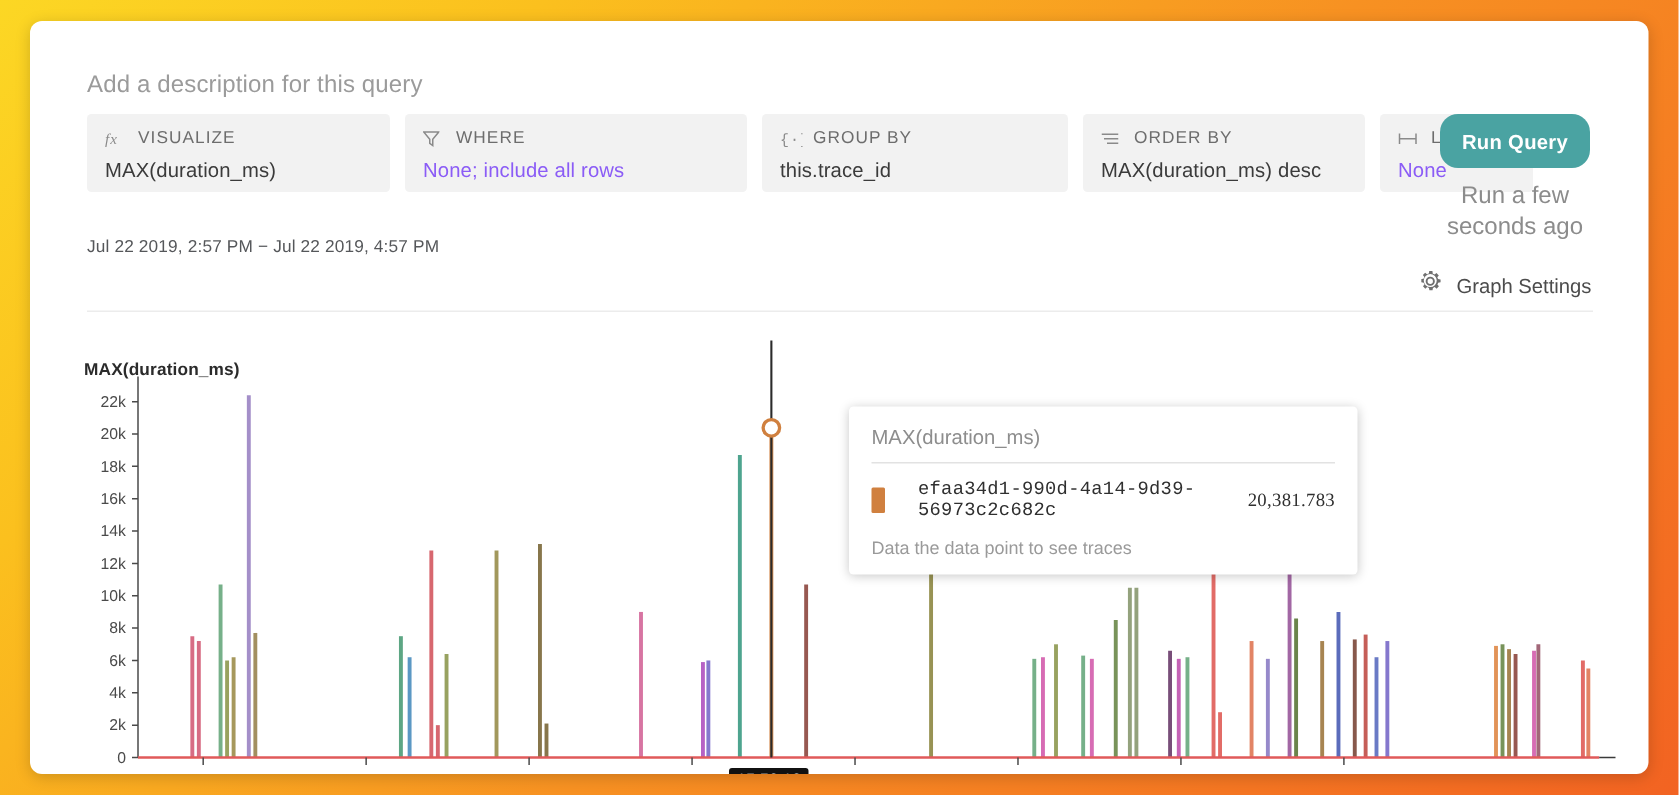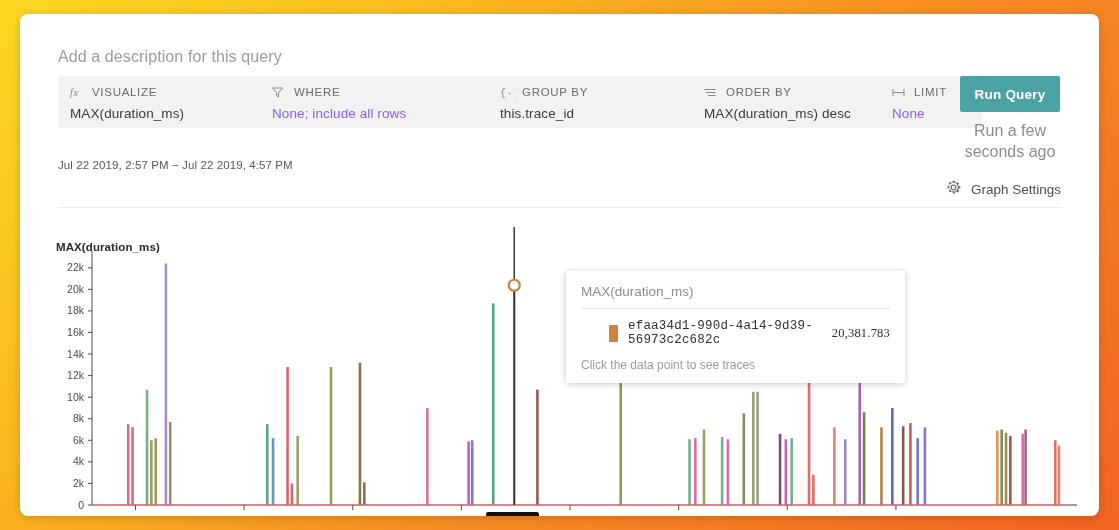--- a/index.html
+++ b/index.html
@@ -22,21 +22,21 @@
     overflow: hidden;
   }
 
   
   .desc {
     position: absolute; left: 38px; top: 34px;
     font-size: 16px; color: #9b9b9b; letter-spacing: .1px;
   }
 
   
-  .qrow { position: absolute; left: 38px; top: 62px; display: flex; }
+  .qrow { position: absolute; left: 38px; top: 62px; display: flex; gap: 10px; }
   .qbox {
     background: #f2f2f2; border-radius: 3px;
     padding: 10px 12px 11px 12px; height: 52px;
   }
   .qbox .lbl {
     display: flex; align-items: center; gap: 7px;
     font-size: 11.5px; color: #6d6d6d; letter-spacing: .7px; font-weight: 400;
   }
   .qbox .val {
     margin-top: 8px; font-size: 13.5px; color: #3b3b3b; letter-spacing: .1px;
@@ -48,21 +48,21 @@
 
   .w-vis { width: 202px; }
   .w-whr { width: 228px; }
   .w-grp { width: 204px; }
   .w-ord { width: 188px; }
   .w-lim { width: 102px; }
 
   
   .runwrap { position: absolute; right: 39px; top: 62px; width: 100px; text-align: center; }
   .runbtn {
-    width: 100px; height: 36px; border: 0; border-radius: 2px;
+    width: 100px; height: 36px; border: 0; border-radius: 12px;
     background: #4aa3a2; color: #fff; font-size: 13.5px; font-weight: bold;
     font-family: "Liberation Sans", sans-serif; cursor: pointer; letter-spacing: .2px;
   }
   .runmeta { margin-top: 8px; font-size: 16px; color: #8c8c8c; line-height: 1.32; }
 
   
   .trange {
     position: absolute; left: 38px; top: 145px;
     font-size: 11.5px; color: #55575a; font-weight: normal; letter-spacing: .1px;
   }
@@ -98,21 +98,21 @@
   }
 
   
   .tooltip {
     position: absolute; left: 546px; top: 257px; width: 339px;
     background: #fff; border-radius: 3px;
     box-shadow: 0 1px 7px rgba(0,0,0,.22);
     padding: 13px 15px 11px 15px;
   }
   .tt-title { font-size: 13.5px; color: #8d8d8d; padding-bottom: 9px; border-bottom: 1px solid #e2e2e2; }
-  .tt-row { display: flex; align-items: center; gap: 10px; margin-top: 10px; margin-left: 28px; }
+  .tt-row { display: flex; align-items: center; gap: 22px; margin-top: 10px; }
   .tt-swatch { width: 9px; height: 17px; background: #d0803f; flex: none; border-radius: 1px; }
   .tt-key {
     font-family: "Liberation Mono", monospace; font-size: 12.5px; color: #2f2f2f;
     letter-spacing: .2px;
   }
   .tt-val {
     margin-left: auto; font-family: Liberation Serif, serif;
     font-size: 12.5px; color: #2f2f2f; letter-spacing: .2px;
   }
   .tt-hint { margin-top: 11px; font-size: 12px; color: #9a9a9a; }
@@ -322,16 +322,16 @@
     <div class="cursorlbl" id="cursorlbl" style="left: 466.246px; top: 293px;">15:52:18</div>
   </div>
 
   <div class="tooltip">
     <div class="tt-title">MAX(duration_ms)</div>
     <div class="tt-row">
       <span class="tt-swatch" id="ttsw" style="background: rgb(208, 128, 63);"></span>
       <span class="tt-key">efaa34d1-990d-4a14-9d39-56973c2c682c</span>
       <span class="tt-val">20,381.783</span>
     </div>
-    <div class="tt-hint">Click the data point to see traces</div>
+    <div class="tt-hint">Data the data point to see traces</div>
   </div>
 
 </div>
 
 </body></html>

